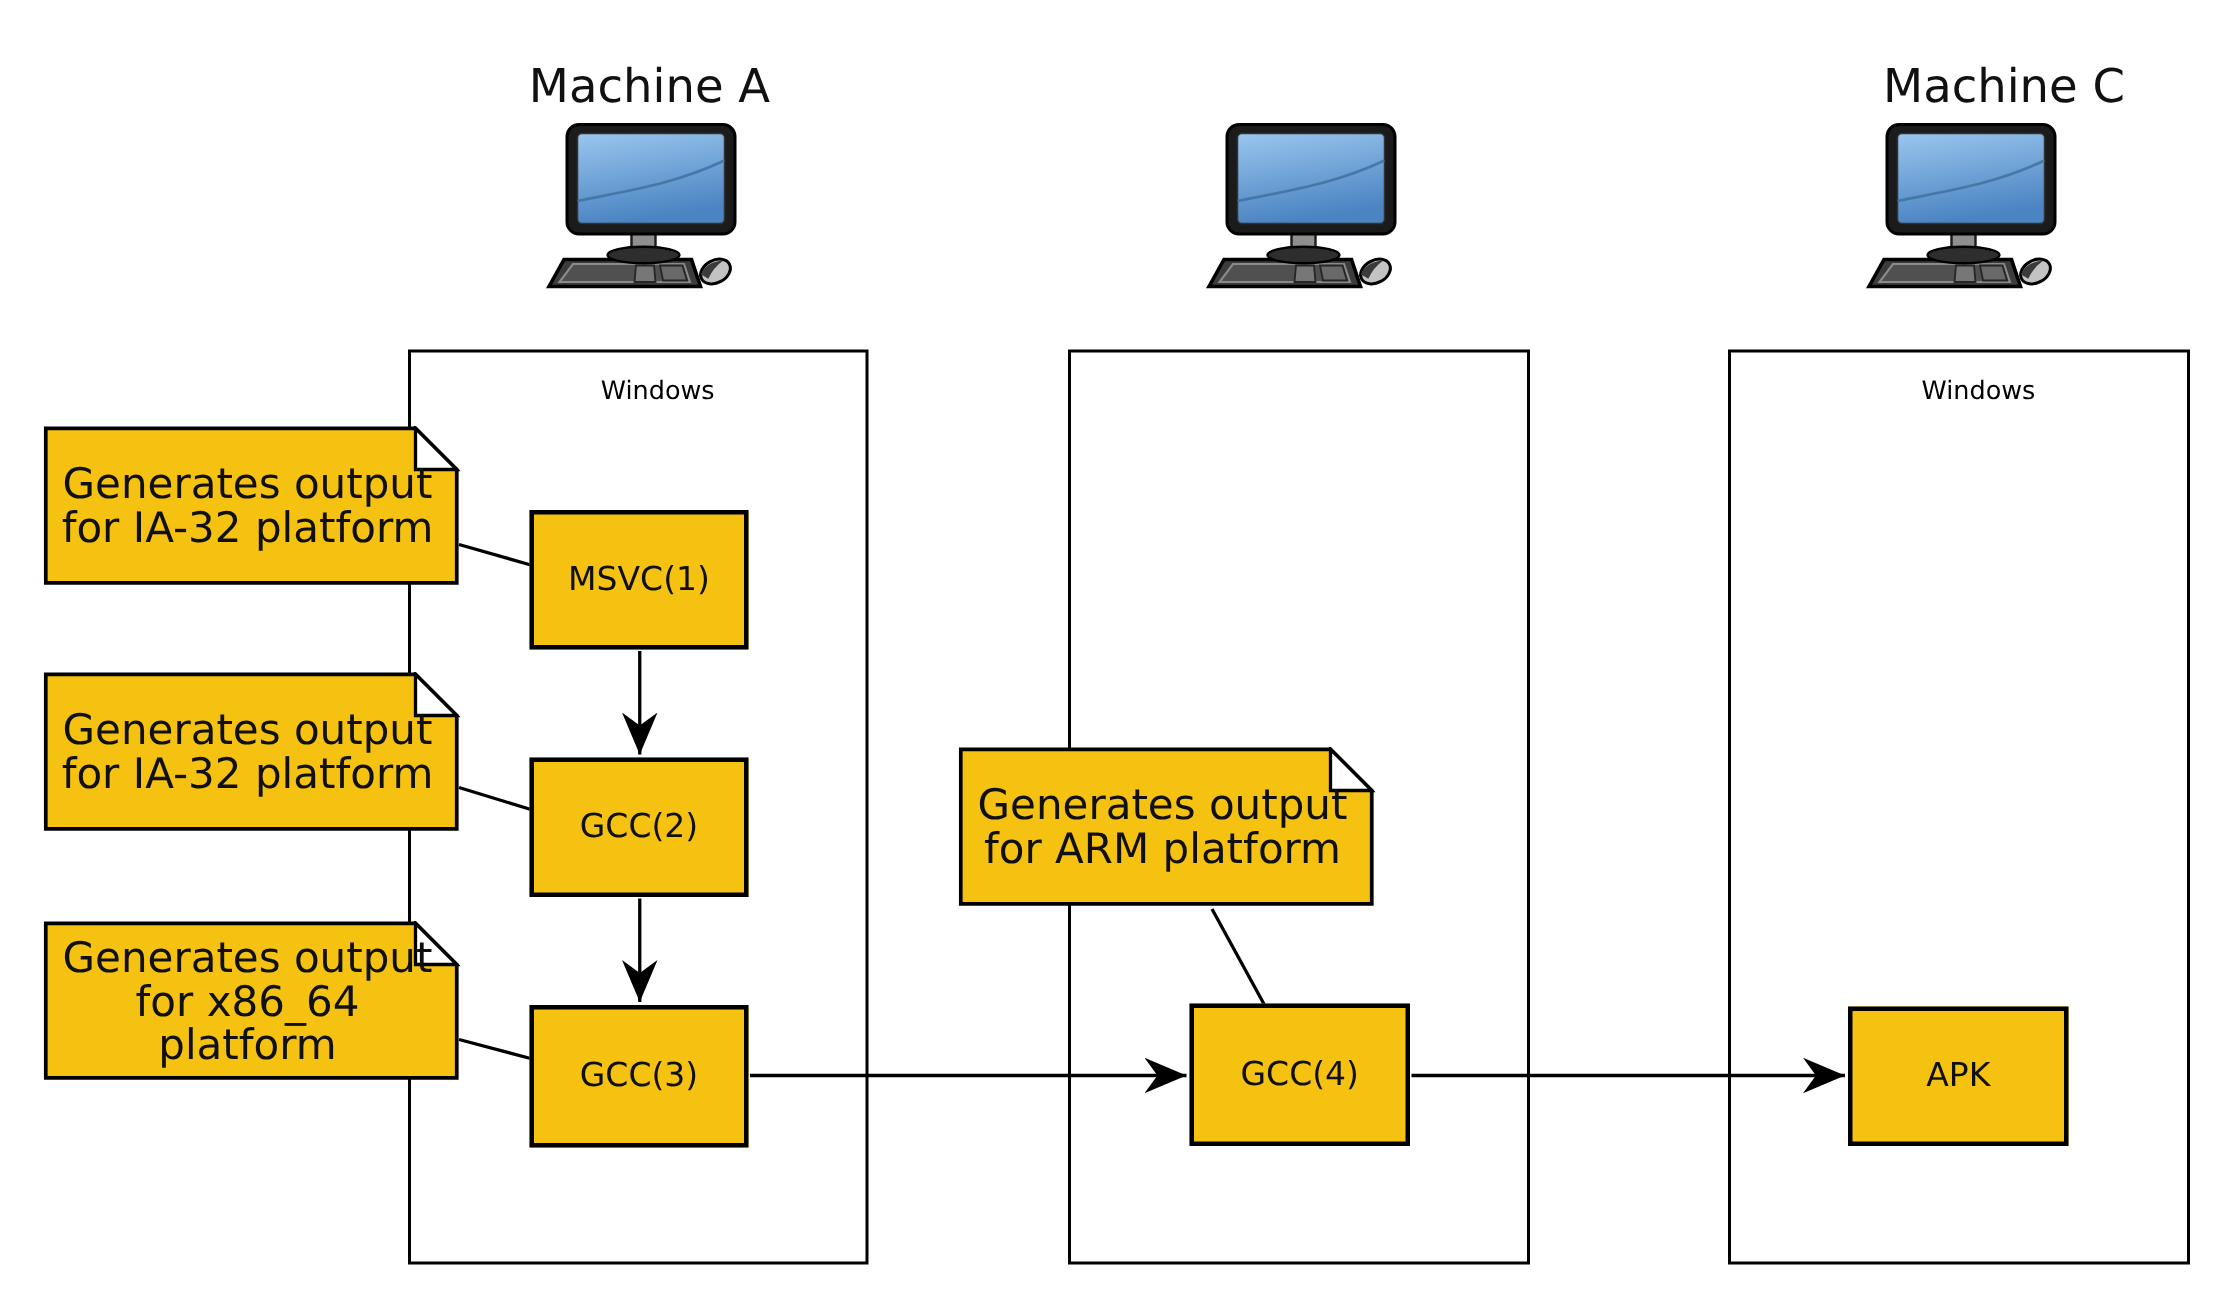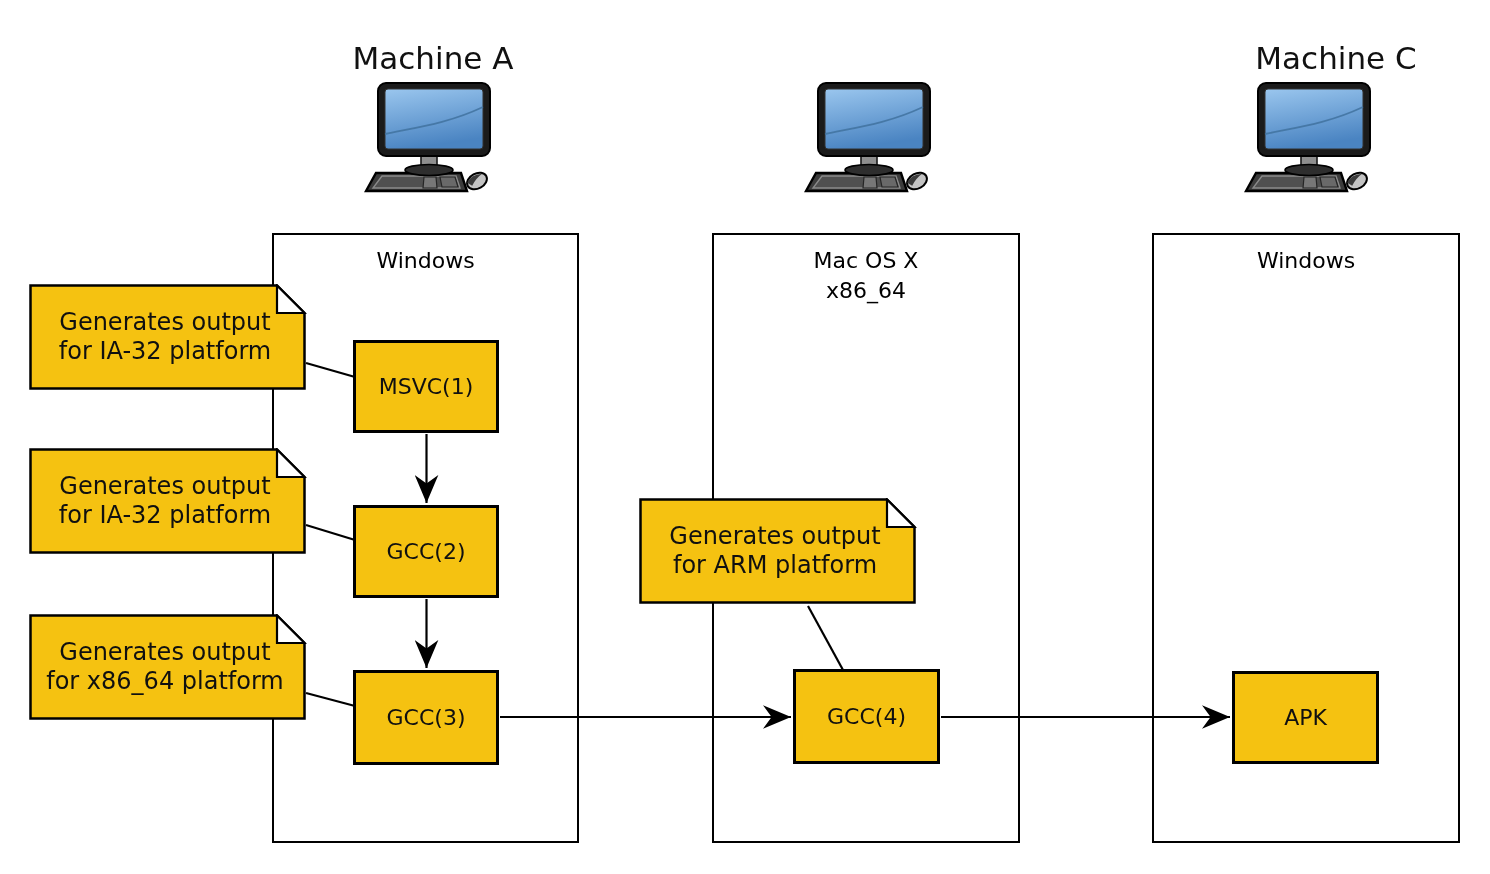--- a/index.html
+++ b/index.html
@@ -21,21 +21,21 @@
   .container {
     position:absolute; top:233px; height:610px; width:308px;
     border:2px solid #000; background:transparent; z-index:1;
   }
   #container-a { left:272px; width:307px; }
   #container-b { left:712px; }
   #container-c { left:1152px; }
 
   .platform-label {
     position:absolute; top:246px; z-index:2;
-    font-size:22px; line-height:30px; text-align:center;
+    font-size:17px; line-height:30px; text-align:center;margin-left:13px;
   }
   #platform-a { left:272px; width:307px; }
   #platform-b { left:712px; width:308px; }
   #platform-c { left:1152px; width:308px; }
 
   #connector-layer {
     position:absolute; left:0; top:0; width:1490px; height:874px; z-index:3;
   }
   #connector-layer line { stroke:#000; stroke-width:2.2px; }
 
@@ -52,21 +52,21 @@
 
   .note { position:absolute; z-index:5; width:278px; height:108px; }
   #note-1 { left:29px;  top:284px; }
   #note-2 { left:29px;  top:448px; }
   #note-3 { left:29px;  top:614px; }
   #note-4 { left:639px; top:498px; }
   .note svg { position:absolute; left:0; top:0; width:278px; height:108px; }
   .note-text {
     position:absolute; left:0; top:0; width:272px; height:106px; z-index:2;
     display:flex; flex-direction:column; align-items:center; justify-content:center;
-    font-size:24px; line-height:29px; text-align:center; color:#101010;
+    font-size:28px; line-height:29px; text-align:center; color:#101010;
   }
 </style>
 </head>
 <body>
 
 <div class="canvas">
 
   <svg width="0" height="0" style="position:absolute" aria-hidden="true">
     <defs>
       <linearGradient id="scr" x1="0" y1="0" x2="0.25" y2="1">
@@ -106,24 +106,20 @@
       <use href="#pc"></use>
     </svg>
 
   <div class="container" id="container-a"></div>
   <div class="container" id="container-b"></div>
   <div class="container" id="container-c"></div>
 
   <div class="platform-label" id="platform-a">
     <div>Windows</div>
   </div>
-  <div class="platform-label" id="platform-b">
-    <div>Mac OS X</div>
-    <div>x86_64</div>
-  </div>
   <div class="platform-label" id="platform-c">
     <div>Windows</div>
   </div>
 
   <svg id="connector-layer">
     <defs>
       <marker id="arr" viewBox="0 0 26 22" refX="26" refY="11" markerWidth="28" markerHeight="24" markerUnits="userSpaceOnUse" orient="auto">
         <path d="M0,0 L26,11 L0,22 L8,11 Z" fill="#000"></path>
       </marker>
     </defs>

